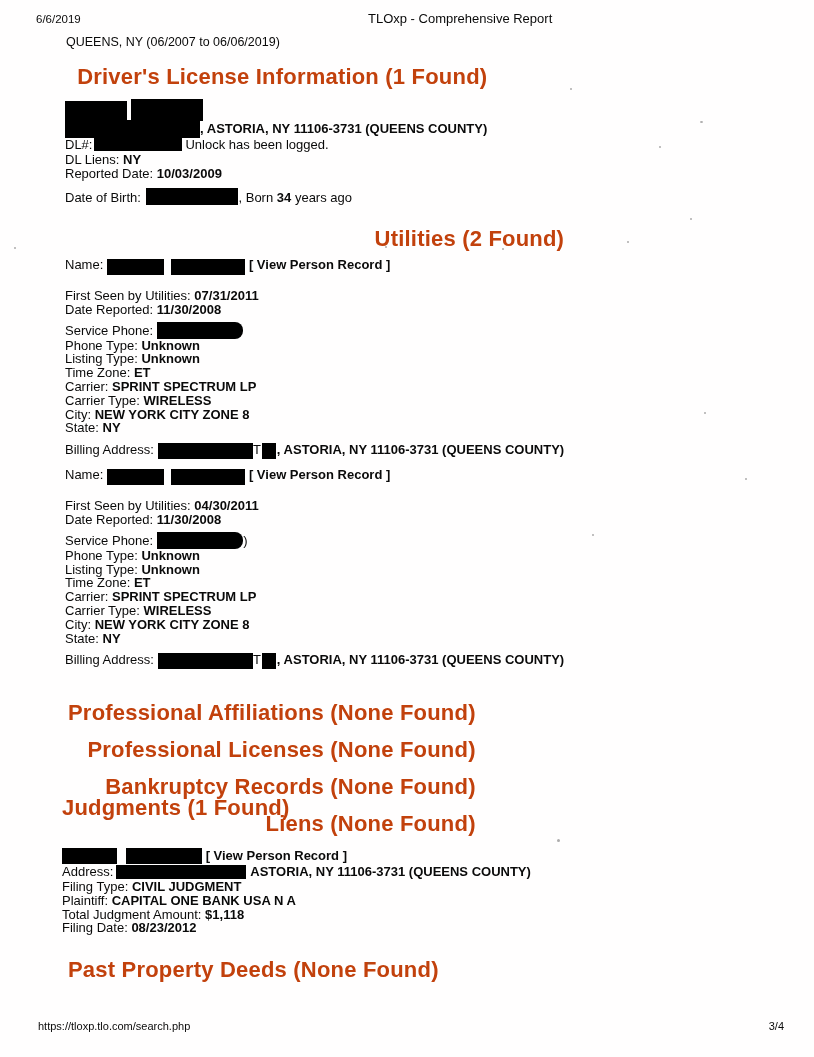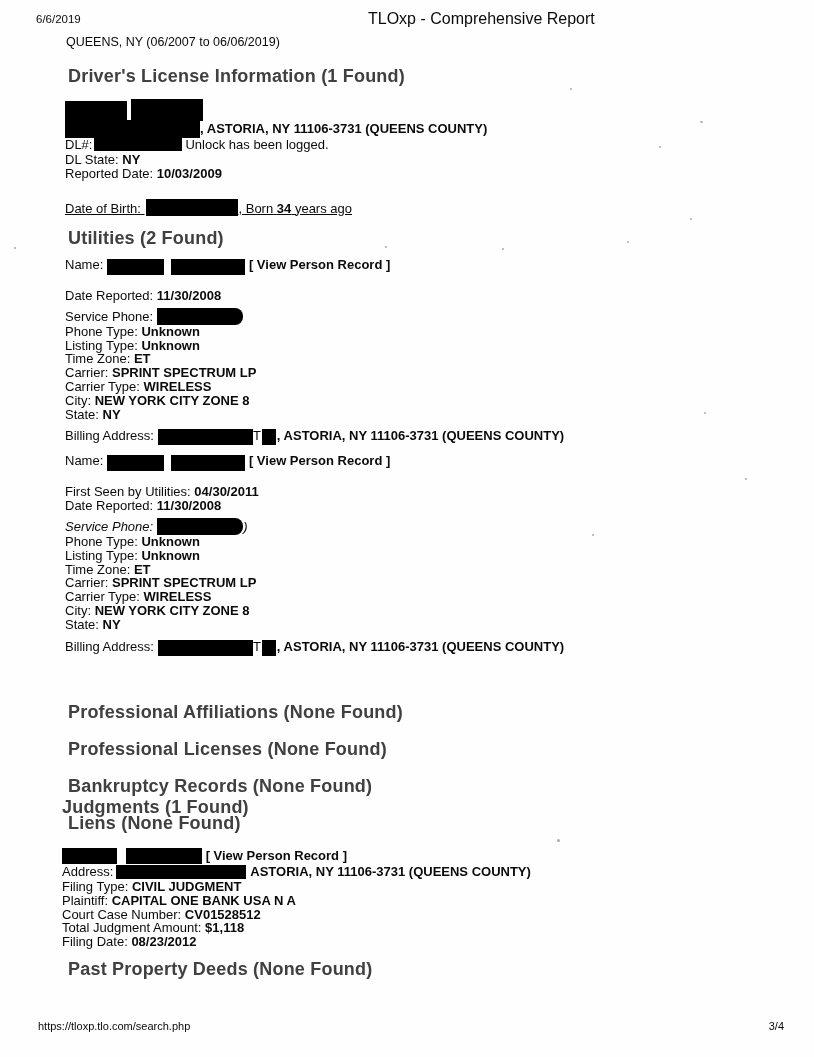--- a/index.html
+++ b/index.html
@@ -9,30 +9,31 @@
     width: 814px;
     height: 1057px;
     background: #fffefe;
     overflow: hidden;
     font-family: "Liberation Sans", sans-serif;
     color: #0a0a0a;
     font-size: 13px;
     line-height: 13.8px;
   }
   .hdr-date { position: absolute; left: 36px; top: 13px; font-size: 11.5px; }
-  .hdr-title { position: absolute; left: 368px; top: 12px; font-size: 16px; }
+  .hdr-title { position: absolute; left: 368px; top: 12px; font-size: 13px; }
   .subject { position: absolute; left: 66px; top: 36px; font-size: 12.5px; }
 
   h1 {
-    font-size: 18px;
+    font-size: 22px;
     font-weight: bold;
     margin: 0;
     line-height: 21px;
     letter-spacing: 0.2px;
-    color: #404040;
+    color: #c2410c;
+    text-align: right;
   }
 
   .sec-dl   { position: absolute; left: 68px; top: 66px; }
   .sec-util { position: absolute; left: 68px; top: 228px; }
   .sec-none { position: absolute; left: 68px; top: 686px; }
   .sec-none h1 { margin-bottom: 6px; margin-top: 16px; }
   .judg-h   { position: absolute; left: 62px; top: 797px; }
   .judg-rec { position: absolute; left: 65px; top: 847px; }
   .sec-deeds{ position: absolute; left: 68px; top: 959px; }
   .sec-deeds h1 { margin-bottom: 7px; }
@@ -57,21 +58,21 @@
   .b-bill1 { width: 95px;  height: 16px; margin-left: 4px; }
   .b-bill2 { width: 14px;  height: 16px; margin: 0 1px; }
   .b-jname1{ width: 55px;  height: 16px; }
   .b-jname2{ width: 76px;  height: 16px; margin-left: 9px; }
   .b-jaddr { width: 130px; height: 14px; vertical-align: middle; margin: 0 4px 2px 3px; }
 
   
   .dl-l1 { height: 20px; line-height: 0; }
   .dl-l2 { height: 19px; line-height: 19px; }
   .dl-l3 { height: 15px; line-height: 14px; }
-  .mt-dob { margin-top: 18px; text-decoration: underline; }
+  .mt-dob { margin-top: 7px; }
   .u-name { margin-top: 6px; height: 20px; line-height: 20px; }
   .u-grp1 { margin-top: 14px; }
   .u-grp2 { margin-top: 5px; }
   .u-bill { margin-top: 6px; height: 18px; line-height: 18px; }
   .j-l1 { height: 18px; line-height: 17px; }
   .j-l2 { height: 15px; line-height: 14px; }
   .dl-rec { margin-top: 12px; }
 
   
   .dot {
@@ -87,32 +88,33 @@
   <div class="hdr-date">6/6/2019</div>
   <div class="hdr-title">TLOxp - Comprehensive Report</div>
   <div class="subject">QUEENS, NY (06/2007 to 06/06/2019)</div>
 
   <div class="sec-dl">
     <h1>Driver's License Information (1 Found)</h1>
     <div class="rec dl-rec">
       <div class="ln dl-l1"><span class="rx b-name1"></span><span class="rx b-name2"></span></div>
       <div class="ln dl-l2"><span class="rx b-addr1"></span><b>, ASTORIA, NY 11106-3731 (QUEENS COUNTY)</b></div>
       <div class="ln dl-l3"><span>DL#:</span><span class="rx b-dl"></span><span>Unlock has been logged.</span></div>
-      <div class="ln"><span>DL State:</span> <b>NY</b></div>
+      <div class="ln"><span>DL Liens:</span> <b>NY</b></div>
       <div class="ln"><span>Reported Date:</span> <b>10/03/2009</b></div>
       <div class="ln mt-dob"><span>Date of Birth:</span> <span class="rx b-dob"></span><span>, Born</span> <b>34</b> <span>years ago</span></div>
     </div>
   </div>
 
   <div class="sec-util">
     <h1>Utilities (2 Found)</h1>
 
     <div class="rec">
       <div class="ln u-name"><span>Name:</span><span class="rx b-uname1"></span><span class="rx b-uname2"></span> <b>[ View Person Record ]</b></div>
       <div class="u-grp1">
+        <div class="ln"><span>First Seen by Utilities:</span> <b>07/31/2011</b></div>
         <div class="ln"><span>Date Reported:</span> <b>11/30/2008</b></div>
       </div>
       <div class="u-grp2">
         <div class="ln" style="height:17px;line-height:17px;"><span>Service Phone:</span><span class="rx b-phone"></span><span></span></div>
         <div class="ln"><span>Phone Type:</span> <b>Unknown</b></div>
         <div class="ln"><span>Listing Type:</span> <b>Unknown</b></div>
         <div class="ln"><span>Time Zone:</span> <b>ET</b></div>
         <div class="ln"><span>Carrier:</span> <b>SPRINT SPECTRUM LP</b></div>
         <div class="ln"><span>Carrier Type:</span> <b>WIRELESS</b></div>
         <div class="ln"><span>City:</span> <b>NEW YORK CITY ZONE 8</b></div>
@@ -121,21 +123,21 @@
       <div class="ln u-bill"><span>Billing Address:</span><span class="rx b-bill1"></span><span>T</span><span class="rx b-bill2"></span><b>, ASTORIA, NY 11106-3731 (QUEENS COUNTY)</b></div>
     </div>
 
     <div class="rec">
       <div class="ln u-name"><span>Name:</span><span class="rx b-uname1"></span><span class="rx b-uname2"></span> <b>[ View Person Record ]</b></div>
       <div class="u-grp1">
         <div class="ln"><span>First Seen by Utilities:</span> <b>04/30/2011</b></div>
         <div class="ln"><span>Date Reported:</span> <b>11/30/2008</b></div>
       </div>
       <div class="u-grp2">
-        <div class="ln" style="height:17px;line-height:17px;font-style:italic;"><span>Service Phone:</span><span class="rx b-phone"></span><span>)</span></div>
+        <div class="ln" style="height:17px;line-height:17px;"><span>Service Phone:</span><span class="rx b-phone"></span><span>)</span></div>
         <div class="ln"><span>Phone Type:</span> <b>Unknown</b></div>
         <div class="ln"><span>Listing Type:</span> <b>Unknown</b></div>
         <div class="ln"><span>Time Zone:</span> <b>ET</b></div>
         <div class="ln"><span>Carrier:</span> <b>SPRINT SPECTRUM LP</b></div>
         <div class="ln"><span>Carrier Type:</span> <b>WIRELESS</b></div>
         <div class="ln"><span>City:</span> <b>NEW YORK CITY ZONE 8</b></div>
         <div class="ln"><span>State:</span> <b>NY</b></div>
       </div>
       <div class="ln u-bill"><span>Billing Address:</span><span class="rx b-bill1"></span><span>T</span><span class="rx b-bill2"></span><b>, ASTORIA, NY 11106-3731 (QUEENS COUNTY)</b></div>
     </div>
@@ -149,21 +151,20 @@
   </div>
 
   <div class="judg-h">
     <h1>Judgments (1 Found)</h1>
   </div>
   <div class="judg-rec rec">
     <div class="ln j-l1"><span class="rx b-jname1"></span><span class="rx b-jname2"></span> <b>[ View Person Record ]</b></div>
     <div class="ln j-l2"><span>Address:</span><span class="rx b-jaddr"></span><b>ASTORIA, NY 11106-3731 (QUEENS COUNTY)</b></div>
     <div class="ln"><span>Filing Type:</span> <b>CIVIL JUDGMENT</b></div>
     <div class="ln"><span>Plaintiff:</span> <b>CAPITAL ONE BANK USA N A</b></div>
-    <div class="ln"><span>Court Case Number:</span> <b>CV01528512</b></div>
     <div class="ln"><span>Total Judgment Amount:</span> <b>$1,118</b></div>
     <div class="ln"><span>Filing Date:</span> <b>08/23/2012</b></div>
   </div>
 
   <div class="sec-deeds">
     <h1>Past Property Deeds (None Found)</h1>
   </div>
 
   <div class="ftr-url">https://tloxp.tlo.com/search.php</div>
   <div class="ftr-page">3/4</div>

